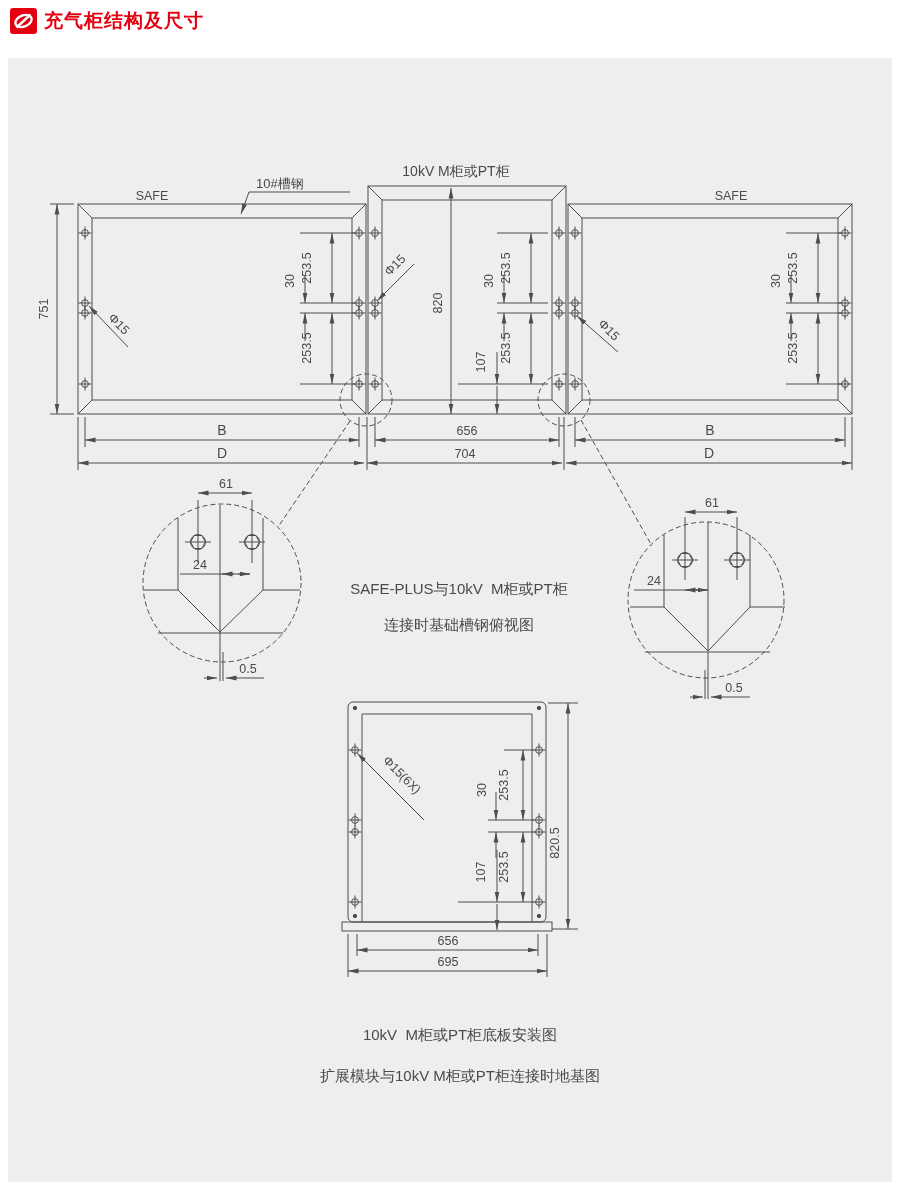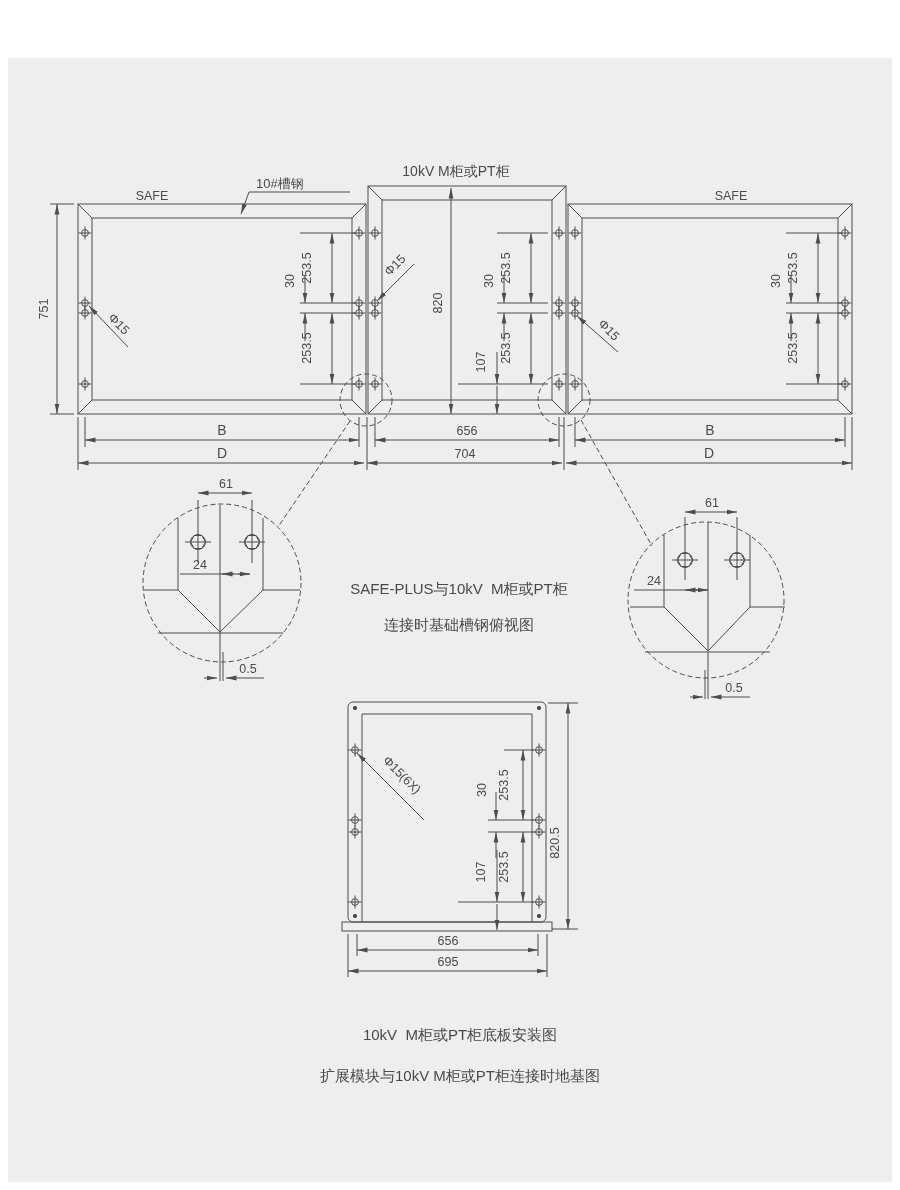--- a/index.html
+++ b/index.html
@@ -13,20 +13,29 @@
   svg text{stroke:none;fill:#4a4a4a;font-family:"Liberation Sans","DejaVu Sans",sans-serif;
     font-size:12.5px;white-space:pre;}
   svg text.big{font-size:14px;}
   svg text.cap{font-size:15px;}
 </style>
 </head>
 <body>
 
 <div class="stage">
 
+  <div class="hdr">
+    <span class="logo">
+      <svg width="27" height="26" viewBox="0 0 27 26">
+        <ellipse cx="13.5" cy="13" rx="8.5" ry="5.6" fill="none" stroke="#ffffff" stroke-width="2.4" transform="rotate(-22 13.5 13)"></ellipse>
+        <line x1="6.5" y1="19.5" x2="20.5" y2="6.5" stroke="#ffffff" stroke-width="2.4"></line>
+      </svg>
+    </span>
+    <span class="title">充气柜结构及尺寸</span>
+  </div>
 
   <svg class="drawing" width="900" height="1190" viewBox="0 0 900 1190">
     <defs>
       <marker id="ar" markerWidth="11" markerHeight="6" refX="10.5" refY="3" orient="auto-start-reverse" markerUnits="userSpaceOnUse">
         <path d="M10.5,3 L0,0.6 L0,5.4 Z" fill="#4d4d4d"></path>
       </marker>
       <g id="hole">
         <circle r="3.4" fill="none"></circle>
         <line x1="0" y1="-6.5" x2="0" y2="6.5"></line>
         <line x1="-6.5" y1="0" x2="6.5" y2="0"></line>

